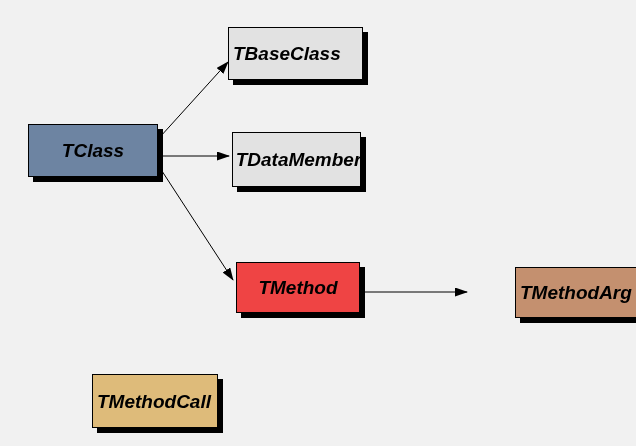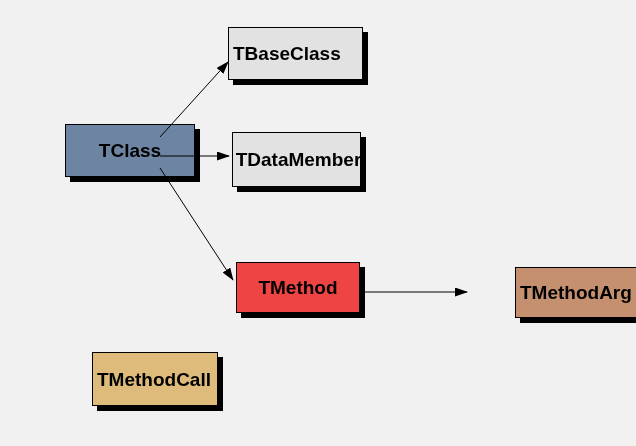--- a/index.html
+++ b/index.html
@@ -24,29 +24,30 @@
     display: flex;
     align-items: center;
     overflow: hidden;
     white-space: nowrap;
   }
   .node .lbl {
     font-weight: bold;
     font-size: 19px;
     color: #000;
     line-height: 1;
+    font-style: italic;
   }
   .pad-left { padding-left: 4px; }
   .centered { justify-content: center; }
-  #node-tclass      { left: 28px;  top: 124px; width: 130px; height: 53px; margin-left: 37px; }
+  #node-tclass      { left: 28px;  top: 124px; width: 130px; height: 53px; }
   #node-tbaseclass  { left: 228px; top: 27px;  width: 135px; height: 53px; }
   #node-tdatamember { left: 232px; top: 132px; width: 129px; height: 55px; }
   #node-tmethod     { left: 236px; top: 262px; width: 124px; height: 51px; }
   #node-tmethodarg  { left: 470px; top: 267px; width: 123px; height: 51px; }
-  #node-tmethodcall { left: 92px;  top: 352px; width: 126px; height: 54px; }
+  #node-tmethodcall { left: 92px;  top: 374px; width: 126px; height: 54px; }
   #edges {
     position: absolute;
     left: 0; top: 0;
     width: 636px;
     height: 446px;
     pointer-events: none;
     z-index: 3;
   }
 </style>
 </head>

